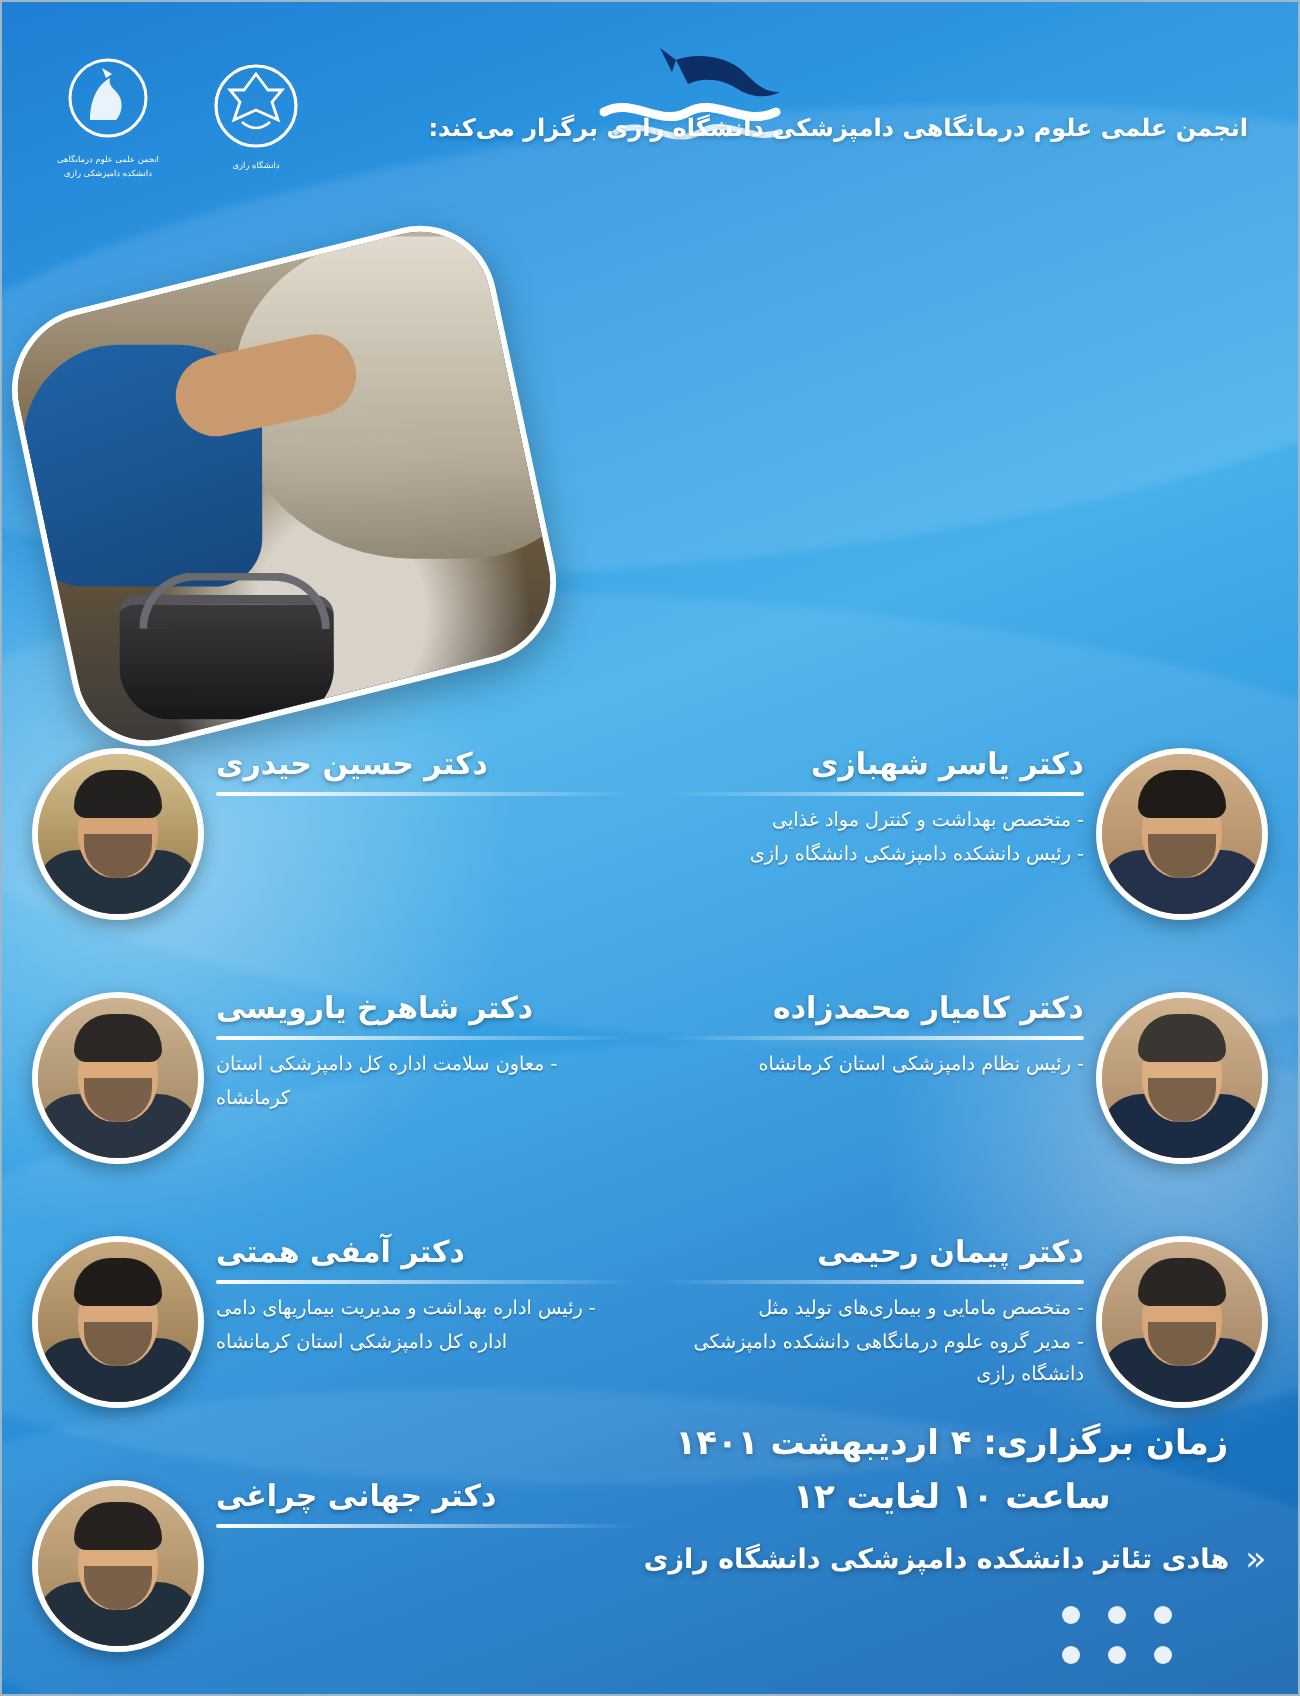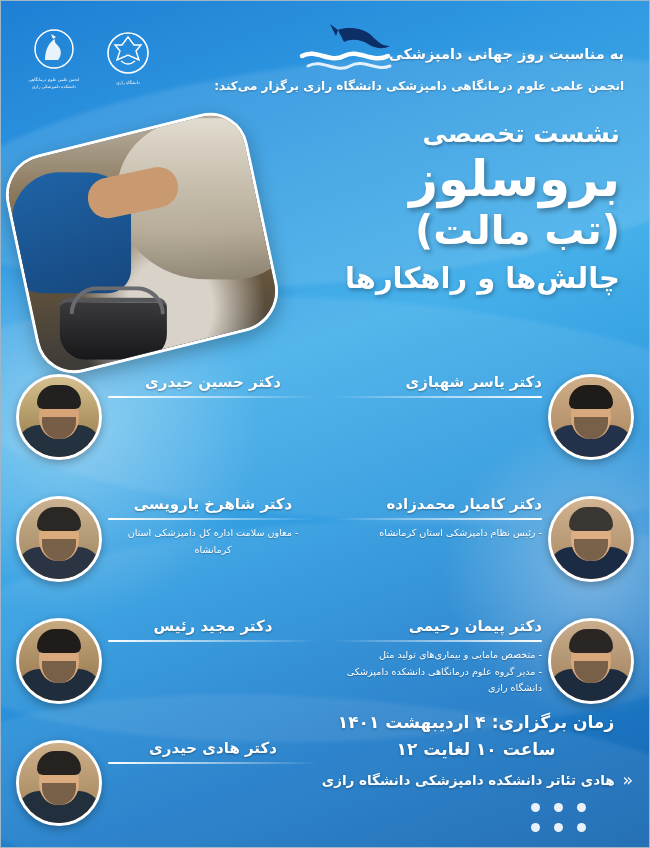--- a/index.html
+++ b/index.html
@@ -235,21 +235,21 @@
 
   .sp-text {
     position: absolute;
     top: 6px;
     width: 210px;
     color: #ffffff;
     direction: rtl;
   }
   .col.right .sp-text { right: 96px; }
   .col.left  .sp-text { left: 96px; text-align: left; direction: rtl; }
-  .col.left  .sp-name, .col.left .sp-role { text-align: center; }
+  .col.left  .sp-name, .col.left .sp-role { text-align: left; }
 
   .sp-name {
     display: block;
     font-size: 15px;
     font-weight: bold;
     color: #ffffff;
     text-shadow: 0 1px 2px rgba(0,0,0,.35);
     line-height: 1.4;
   }
   .sp-name-rule {
@@ -355,58 +355,53 @@
     <div class="horse-mark">
       <svg width="120" height="58" viewBox="0 0 120 58">
         <path d="M52 6 C62 2 78 4 86 12 C92 18 96 22 104 22 C96 26 88 24 82 20 C76 16 66 14 58 18 Z" fill="#0b2f66"></path>
         <path d="M52 6 L44 0 L50 12 Z" fill="#0b2f66"></path>
         <path d="M16 32 C30 24 44 40 58 32 C72 24 86 40 102 32" fill="none" stroke="#ffffff" stroke-width="4.5" stroke-linecap="round"></path>
         <path d="M22 42 C36 34 50 50 64 42 C78 34 90 48 104 42" fill="none" stroke="#ffffff" stroke-width="3" stroke-linecap="round" opacity=".85"></path>
       </svg>
     </div>
 
     <div class="header-texts">
-      <div class="header-line1">به مناسبت روز جهانی دامپزشکی</div>
       <div class="header-line2">انجمن علمی علوم درمانگاهی دامپزشکی دانشگاه رازی برگزار می‌کند:</div>
     </div>
   </div>
 
   <div class="hero">
     <div class="hero-inner">
       <div class="hero-cow"></div>
       <div class="hero-shirt"></div>
       <div class="hero-arm"></div>
       <div class="hero-bucket"></div>
     </div>
   </div>
 
-  <div class="title-block">
-    <div class="t-small">نشست تخصصی</div>
-    <div class="t-big">بروسلوز</div>
-    <div class="t-mid">(تب مالت)</div>
-    <div class="t-last">چالش‌ها و راهکارها</div>
-  </div>
 
   <div class="speakers">
 
     <div class="col right">
 
       <div class="sp">
         <div class="sp-photo">
           <div class="face">
             <div class="bg" style="background:linear-gradient(180deg,#cfae88,#a8825a)"></div>
             <div class="body" style="background:#23324a"></div>
             <div class="head" style="background:#d8a97c"></div>
             <div class="hair" style="background:#1e1b18"></div>
             <div class="beard"></div>
           </div>
         </div>
         <div class="sp-text">
           <span class="sp-name">دکتر یاسر شهبازی</span>
           <div class="sp-name-rule"></div>
+          <div class="sp-role" style="white-space:pre-line">- متخصص بهداشت و کنترل مواد غذایی
+- رئیس دانشکده دامپزشکی دانشگاه رازی</div>
         </div>
       </div>
 
       <div class="sp">
         <div class="sp-photo">
           <div class="face">
             <div class="bg" style="background:linear-gradient(180deg,#d2b492,#a4835f)"></div>
             <div class="body" style="background:#1b2b44"></div>
             <div class="head" style="background:#dcae82"></div>
             <div class="hair" style="background:#3a3632"></div>
@@ -479,37 +474,38 @@
         <div class="sp-photo">
           <div class="face">
             <div class="bg" style="background:linear-gradient(180deg,#c6a97f,#8f7048)"></div>
             <div class="body" style="background:#1f2d3c"></div>
             <div class="head" style="background:#d9a97d"></div>
             <div class="hair" style="background:#1f1c1a"></div>
             <div class="beard"></div>
           </div>
         </div>
         <div class="sp-text">
-          <span class="sp-name">دکتر مجید رئیس</span>
-          <div class="sp-name-rule"></div>
+          <span class="sp-name">دکتر آمفی همتی</span>
+          <div class="sp-name-rule"></div>
+          <div class="sp-role" style="white-space:pre-line">- رئیس اداره بهداشت و مدیریت بیماریهای دامی اداره کل دامپزشکی استان کرمانشاه</div>
         </div>
       </div>
 
       <div class="sp">
         <div class="sp-photo">
           <div class="face">
             <div class="bg" style="background:linear-gradient(180deg,#cdb089,#9e7f58)"></div>
             <div class="body" style="background:#222f3d"></div>
             <div class="head" style="background:#dcab7e"></div>
             <div class="hair" style="background:#262220"></div>
             <div class="beard"></div>
           </div>
         </div>
         <div class="sp-text">
-          <span class="sp-name">دکتر هادی حیدری</span>
+          <span class="sp-name">دکتر جهانی چراغی</span>
           <div class="sp-name-rule"></div>
         </div>
       </div>
 
     </div>
   </div>
 
   <div class="footer">
     <div class="f-time">زمان برگزاری: ۴ اردیبهشت ۱۴۰۱</div>
     <div class="f-time">ساعت ۱۰ لغایت ۱۲</div>

